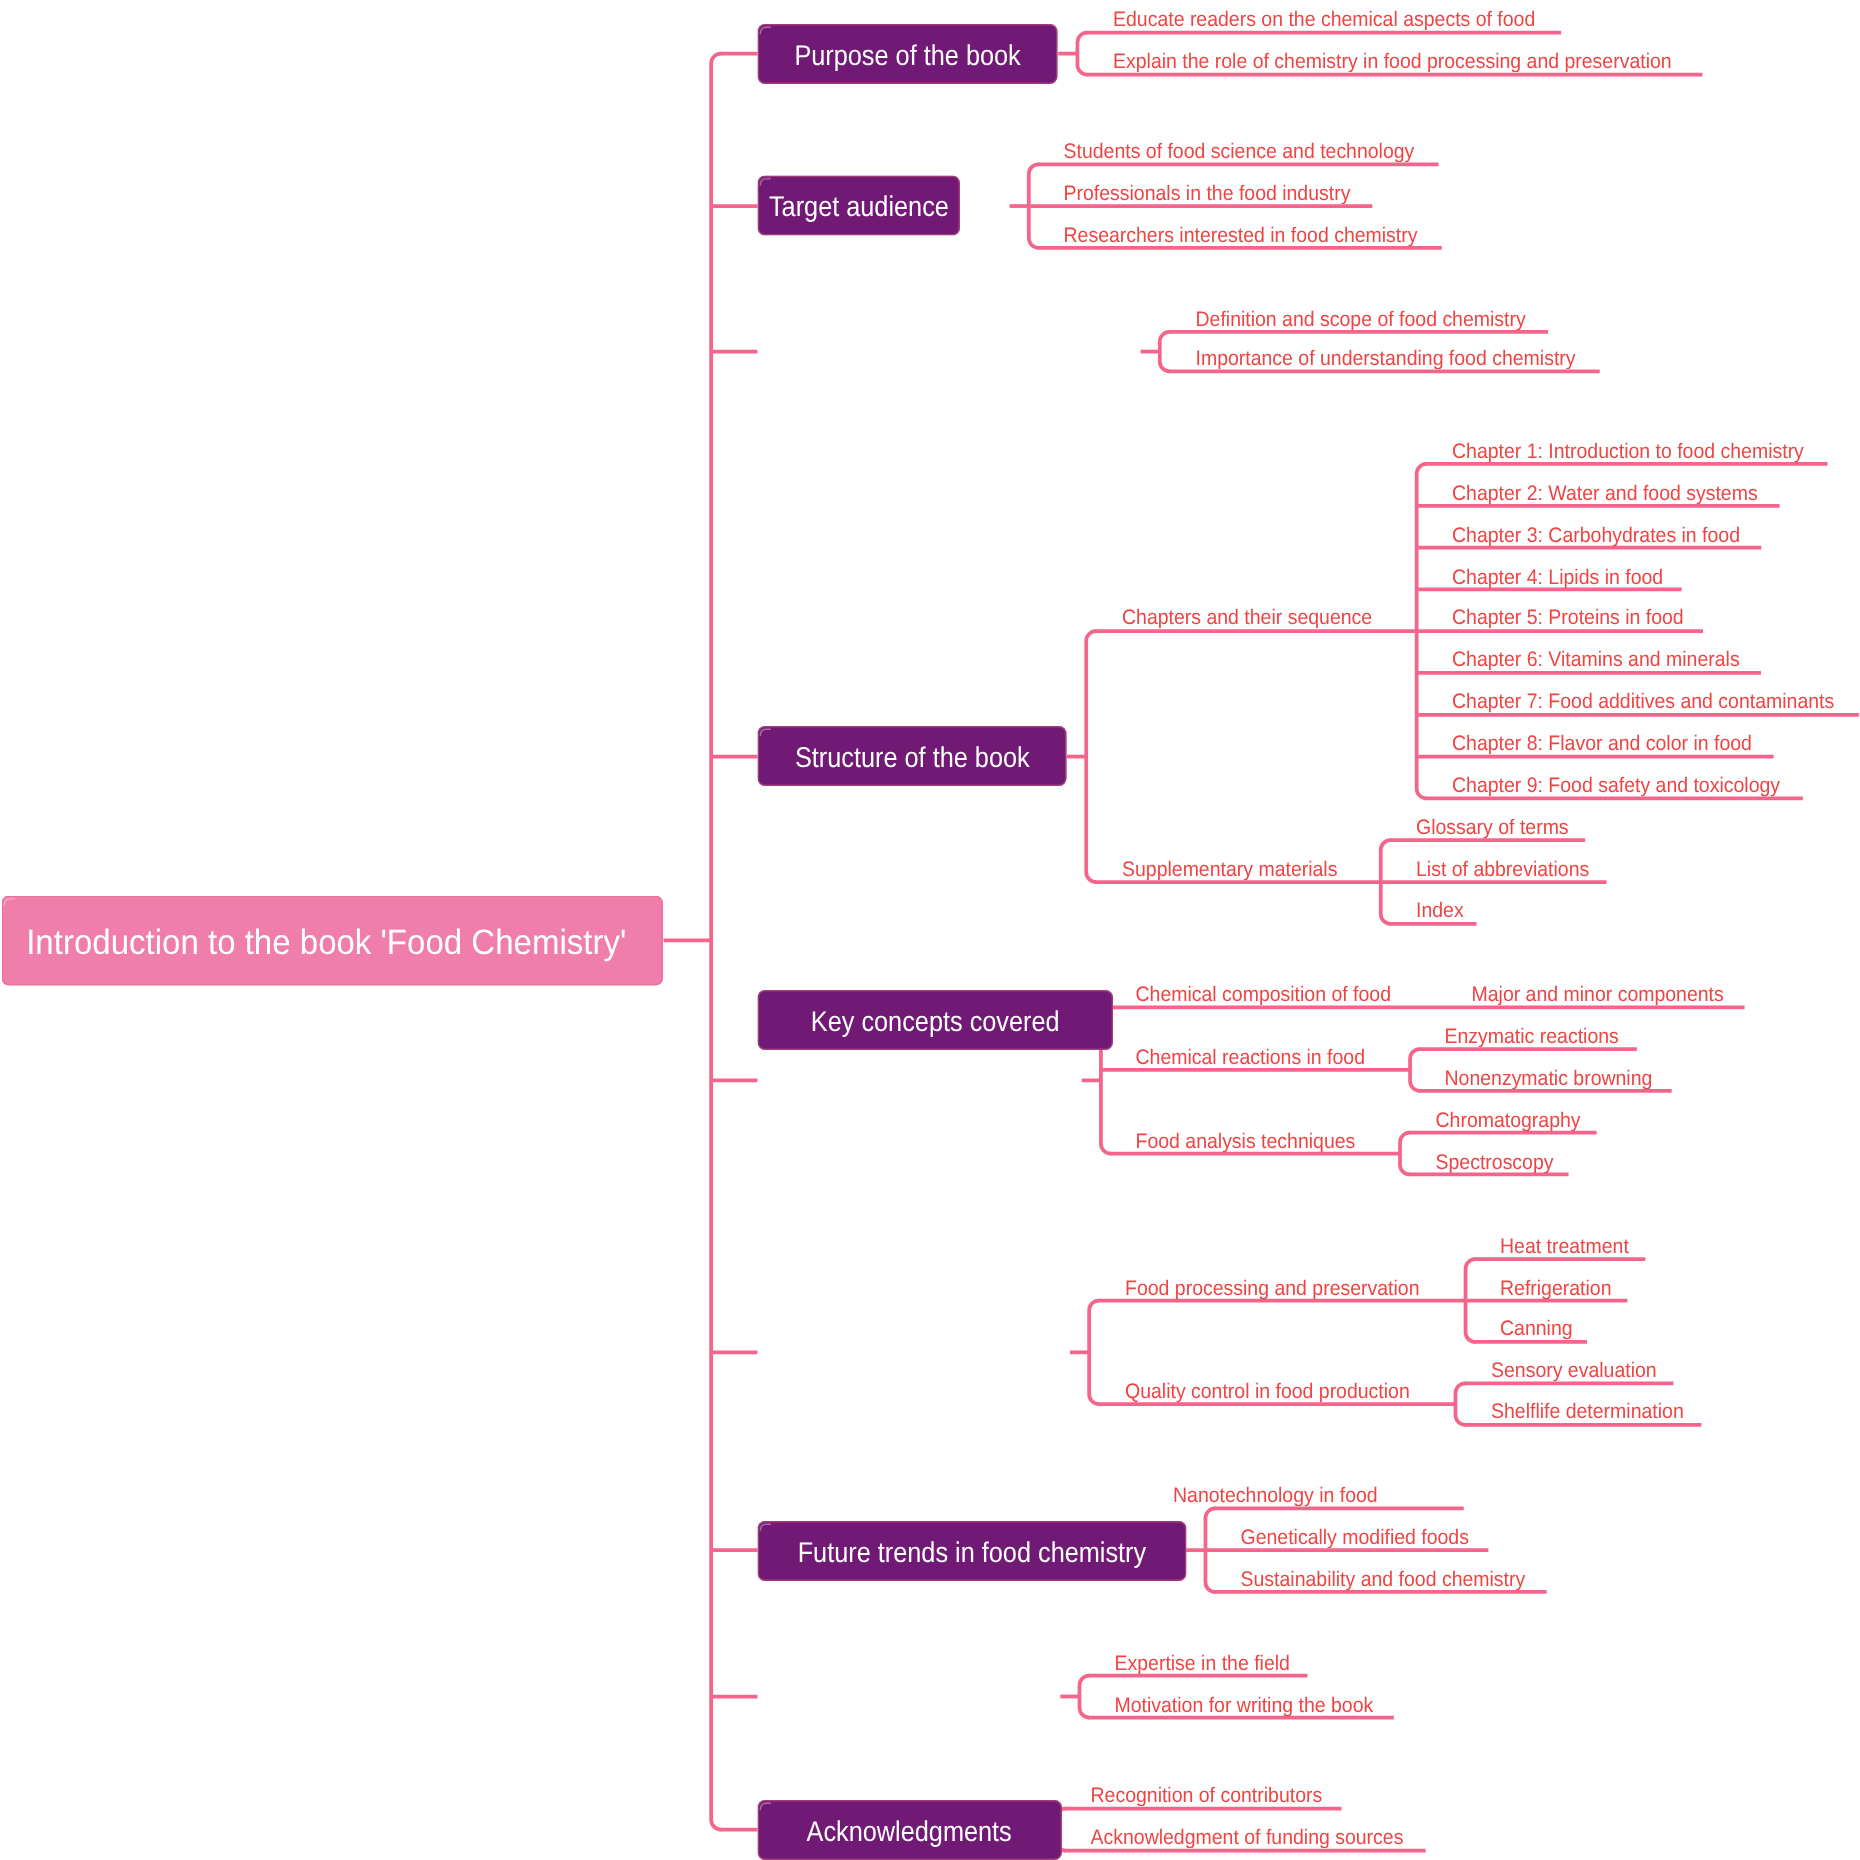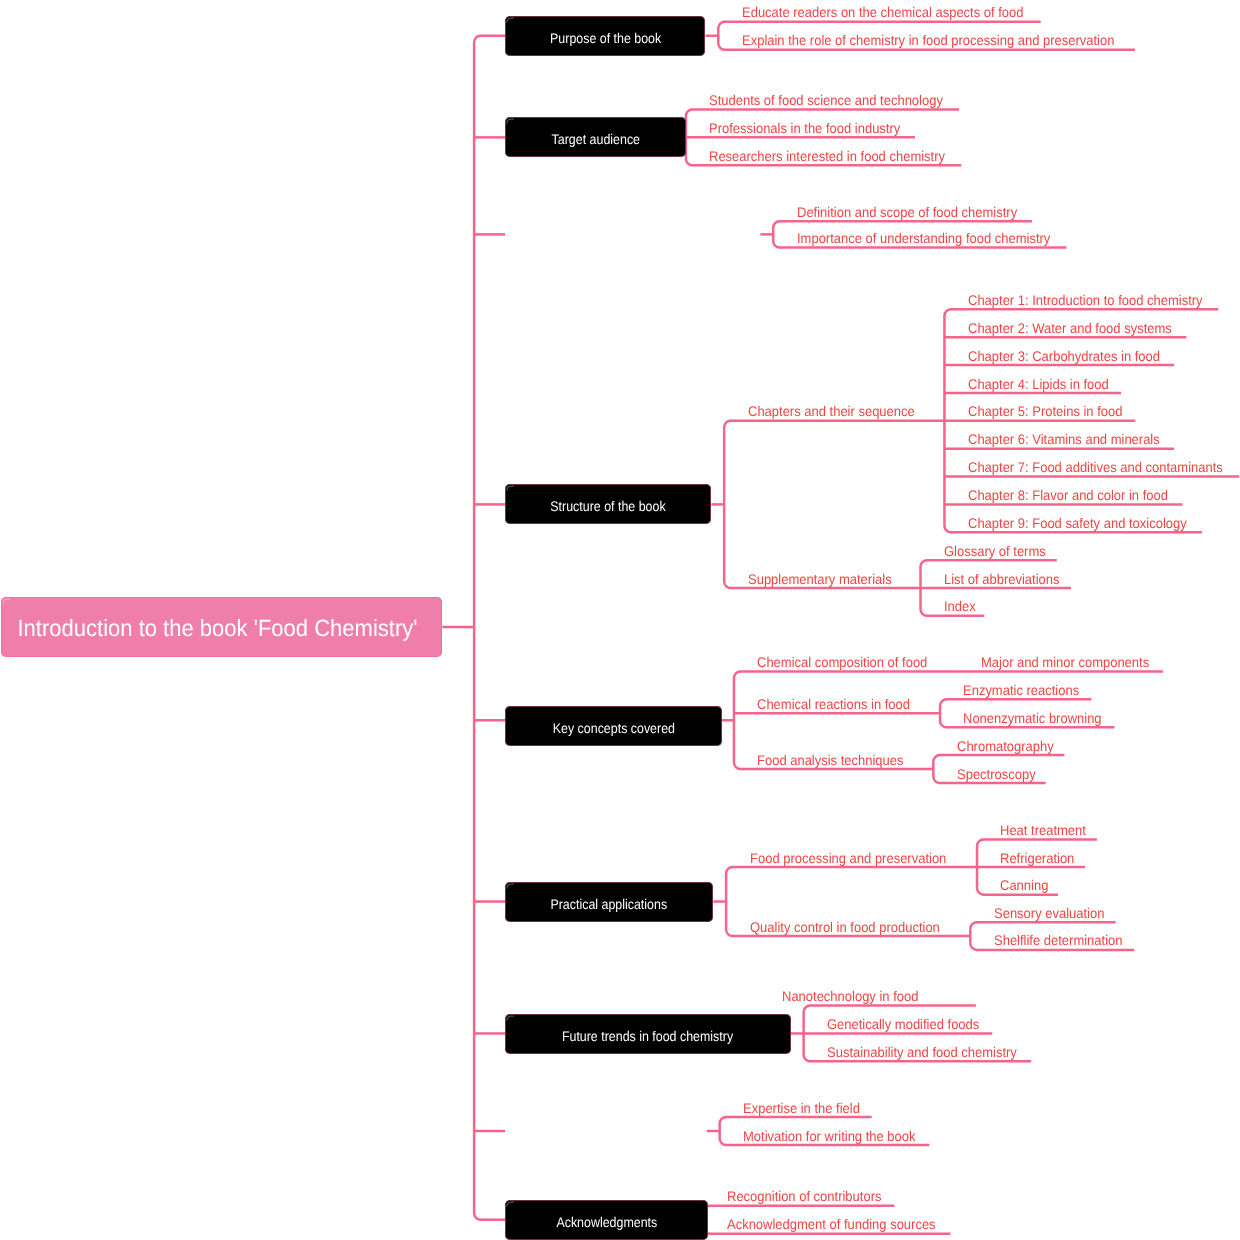--- a/index.html
+++ b/index.html
@@ -12,21 +12,21 @@
 #links path{fill:none;stroke:#f4648b;stroke-width:2.5px;
             stroke-linecap:butt;stroke-linejoin:round;}
 .node{position:absolute;white-space:nowrap;box-sizing:border-box;
       will-change:transform;}
 .boxnode{display:flex;align-items:center;justify-content:center;
          color:#ffffff;border-radius:5px;overflow:hidden;}
 .boxnode .lbl{display:inline-block;}
 .n-root{background:#ef7eab;font-size:23.5px;padding:4px 13px 0 4px;
         box-shadow:inset 0 0 0 1px rgba(234,104,146,0.55);}
 .n-root .lbl{transform:scaleX(0.937);}
-.n-b{background:#000000;font-size:14px;padding-top:4px;
+.n-b{background:#701a75;font-size:19px;padding-top:4px;
      box-shadow:inset 0 0 0 1px rgba(206,90,124,0.55);}
 .n-b .lbl{transform:scaleX(0.8872);}
 .txtnode{color:#ef4444;font-size:14px;line-height:1;}
 .txtnode .lbl{display:inline-block;transform:scaleX(0.9275);
               transform-origin:left center;}
 .gloss{position:absolute;pointer-events:none;}
 .gloss svg{display:block;overflow:visible;}
 .gloss path{fill:none;stroke:rgba(255,255,255,0.38);stroke-width:1.0;
             stroke-linecap:round;}
 </style>
@@ -125,21 +125,21 @@
 <div class="node boxnode n-b" style="left:505px;top:15.85px;width:200.48px;height:39.8px">
       <span class="lbl">Purpose of the book</span>
     </div>
 <div class="gloss" style="left:505px;top:15.85px;width:14px;height:10px">
       <svg width="14" height="10" viewBox="0 0 14 10">
         <path d="M1.9 6.3 V5.9 A3.8 3.8 0 0 1 5.7 2.1 H8.6"></path>
       </svg>
     </div>
 <div class="node txtnode" style="left:741.68px;top:5.35px"><span class="lbl">Educate readers on the chemical aspects of food</span></div>
 <div class="node txtnode" style="left:741.68px;top:33.35px"><span class="lbl">Explain the role of chemistry in food processing and preservation</span></div>
-<div class="node boxnode n-b" style="left:505px;top:117.47px;width:181px;height:39.8px">
+<div class="node boxnode n-b" style="left:505px;top:117.47px;width:135px;height:39.8px">
       <span class="lbl">Target audience</span>
     </div>
 <div class="gloss" style="left:505px;top:117.47px;width:14px;height:10px">
       <svg width="14" height="10" viewBox="0 0 14 10">
         <path d="M1.9 6.3 V5.9 A3.8 3.8 0 0 1 5.7 2.1 H8.6"></path>
       </svg>
     </div>
 <div class="node txtnode" style="left:709.28px;top:93.1px"><span class="lbl">Students of food science and technology</span></div>
 <div class="node txtnode" style="left:709.28px;top:120.97px"><span class="lbl">Professionals in the food industry</span></div>
 <div class="node txtnode" style="left:709.28px;top:148.84px"><span class="lbl">Researchers interested in food chemistry</span></div>
@@ -165,39 +165,36 @@
 <div class="node txtnode" style="left:967.85px;top:376.51px"><span class="lbl">Chapter 4: Lipids in food</span></div>
 <div class="node txtnode" style="left:967.85px;top:404.38px"><span class="lbl">Chapter 5: Proteins in food</span></div>
 <div class="node txtnode" style="left:967.85px;top:432.25px"><span class="lbl">Chapter 6: Vitamins and minerals</span></div>
 <div class="node txtnode" style="left:967.85px;top:460.12px"><span class="lbl">Chapter 7: Food additives and contaminants</span></div>
 <div class="node txtnode" style="left:967.85px;top:487.99px"><span class="lbl">Chapter 8: Flavor and color in food</span></div>
 <div class="node txtnode" style="left:967.85px;top:515.86px"><span class="lbl">Chapter 9: Food safety and toxicology</span></div>
 <div class="node txtnode" style="left:747.55px;top:571.6px"><span class="lbl">Supplementary materials</span></div>
 <div class="node txtnode" style="left:943.9px;top:543.73px"><span class="lbl">Glossary of terms</span></div>
 <div class="node txtnode" style="left:943.9px;top:571.6px"><span class="lbl">List of abbreviations</span></div>
 <div class="node txtnode" style="left:943.9px;top:599.47px"><span class="lbl">Index</span></div>
-<div class="node boxnode n-b" style="left:505px;top:706px;width:217px;height:39.8px">
+<div class="node boxnode n-b" style="left:505px;top:660px;width:237px;height:39.8px">
       <span class="lbl">Key concepts covered</span>
     </div>
 <div class="gloss" style="left:505px;top:700.37px;width:14px;height:10px">
       <svg width="14" height="10" viewBox="0 0 14 10">
         <path d="M1.9 6.3 V5.9 A3.8 3.8 0 0 1 5.7 2.1 H8.6"></path>
       </svg>
     </div>
 <div class="node txtnode" style="left:757.36px;top:655.1px"><span class="lbl">Chemical composition of food</span></div>
 <div class="node txtnode" style="left:981.38px;top:655.1px"><span class="lbl">Major and minor components</span></div>
 <div class="node txtnode" style="left:757.36px;top:696.91px"><span class="lbl">Chemical reactions in food</span></div>
 <div class="node txtnode" style="left:963.44px;top:682.97px"><span class="lbl">Enzymatic reactions</span></div>
 <div class="node txtnode" style="left:963.44px;top:710.84px"><span class="lbl">Nonenzymatic browning</span></div>
 <div class="node txtnode" style="left:757.36px;top:752.65px"><span class="lbl">Food analysis techniques</span></div>
 <div class="node txtnode" style="left:956.73px;top:738.71px"><span class="lbl">Chromatography</span></div>
 <div class="node txtnode" style="left:956.73px;top:766.58px"><span class="lbl">Spectroscopy</span></div>
-<div class="node boxnode n-b" style="left:505px;top:881.64px;width:208.3px;height:39.8px">
-      <span class="lbl">Practical applications</span>
-    </div>
 <div class="gloss" style="left:505px;top:881.64px;width:14px;height:10px">
       <svg width="14" height="10" viewBox="0 0 14 10">
         <path d="M1.9 6.3 V5.9 A3.8 3.8 0 0 1 5.7 2.1 H8.6"></path>
       </svg>
     </div>
 <div class="node txtnode" style="left:749.5px;top:850.62px"><span class="lbl">Food processing and preservation</span></div>
 <div class="node txtnode" style="left:1000.44px;top:823px"><span class="lbl">Heat treatment</span></div>
 <div class="node txtnode" style="left:1000.44px;top:850.62px"><span class="lbl">Refrigeration</span></div>
 <div class="node txtnode" style="left:1000.44px;top:878.24px"><span class="lbl">Canning</span></div>
 <div class="node txtnode" style="left:749.5px;top:919.67px"><span class="lbl">Quality control in food production</span></div>

